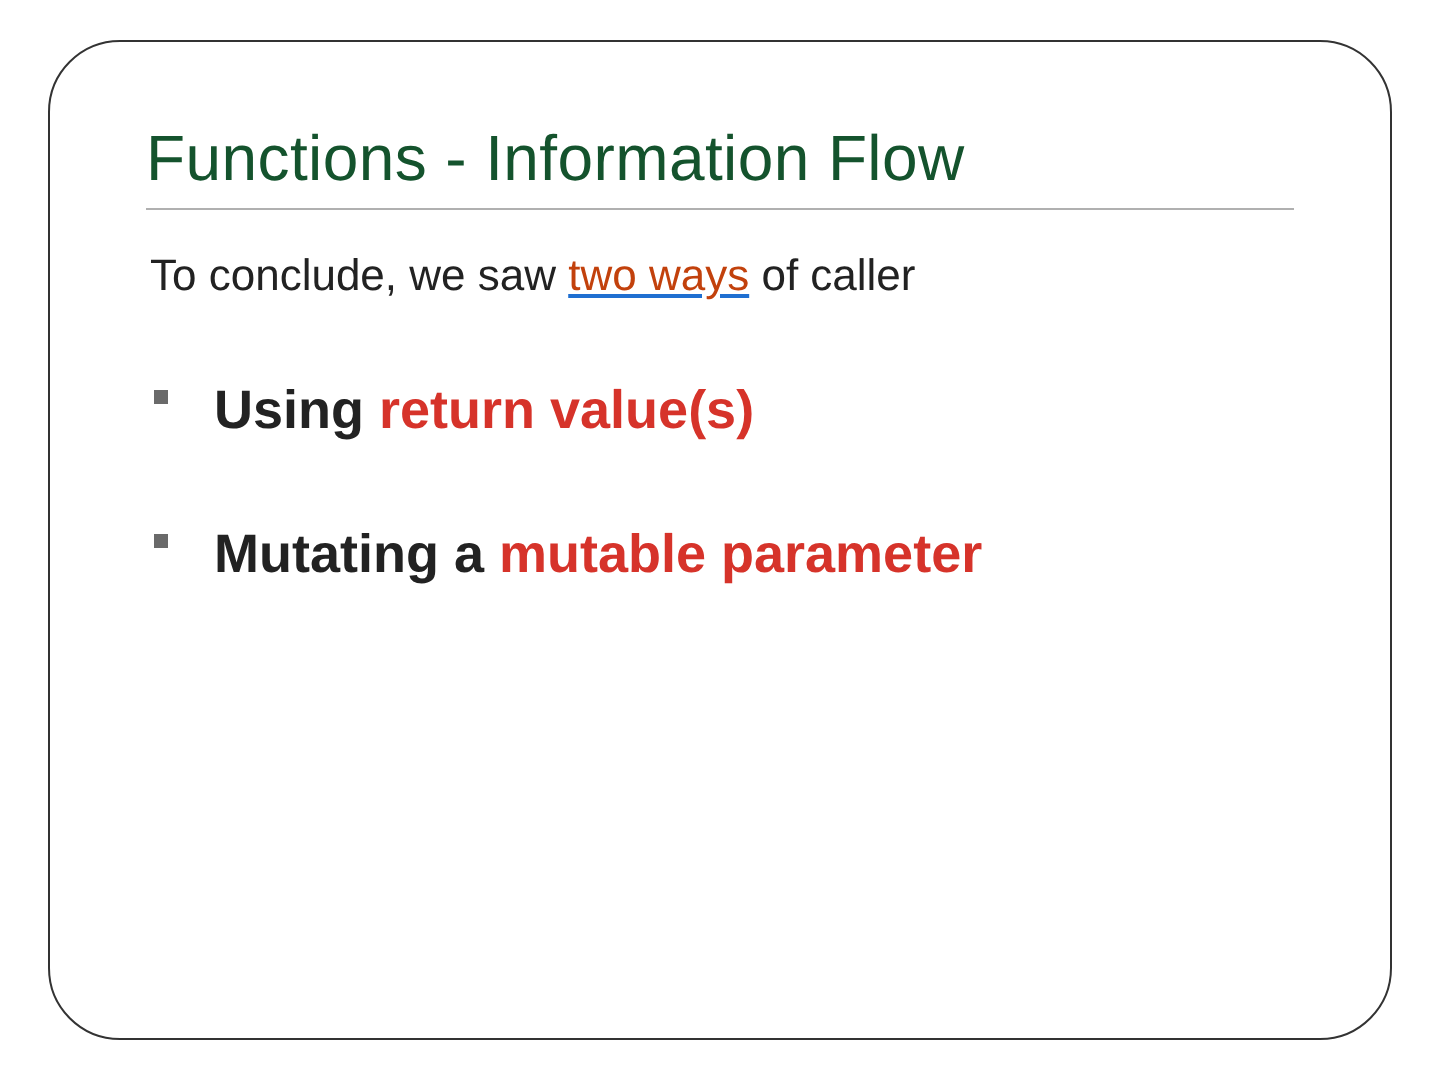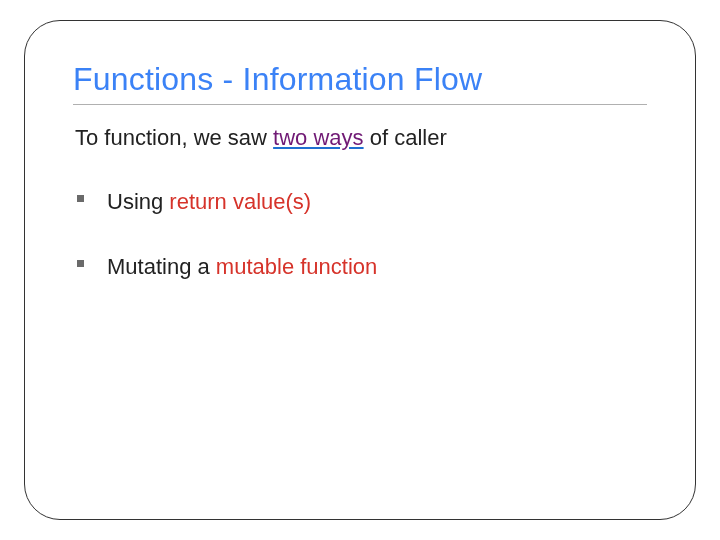--- a/index.html
+++ b/index.html
@@ -21,55 +21,56 @@
     box-sizing: border-box;
     width: 100%;
     height: 100%;
     border: 1.5px solid #333;
     border-radius: 36px;
     padding: 40px 48px 24px 48px;
   }
   .title {
     font-size: 32px;
     font-weight: 400;
-    color: #3b82f6;
+    color: #14532d;
     margin: 0 0 6px 0;
     letter-spacing: 0.2px;
   }
   .title-rule {
     border: none;
     border-top: 1px solid #b0b0b0;
     margin: 0 0 18px 0;
   }
   .intro {
     font-size: 22px;
     line-height: 1.35;
     margin: 0 0 34px 0;
     padding-left: 2px;
   }
   .intro .indent {
     display: block;
     padding-left: 20px;
   }
   .hl-blue {
-    color: #701a75;
+    color: #c2410c;
     text-decoration: underline;
     text-decoration-color: #1f6fd1;
   }
   ul.points {
     list-style: none;
     padding: 0;
     margin: 0;
   }
   ul.points li {
     position: relative;
-    font-size: 22px;
+    font-size: 27px;
     line-height: 1.35;
     padding-left: 34px;
     margin-bottom: 36px;
+    font-weight: bold;
   }
   ul.points li .bullet {
     position: absolute;
     left: 4px;
     top: 8px;
     width: 7px;
     height: 7px;
     background: #6a6a6a;
   }
   .hl-red {
@@ -79,28 +80,28 @@
 </head>
 <body>
 
 <div class="slide">
   <div class="frame">
 
     <h1 class="title">Functions -  Information Flow</h1>
     <hr class="title-rule">
 
     <p class="intro">
-      <span>To function, we saw </span><span class="hl-blue">two ways</span><span> of caller</span>
+      <span>To conclude, we saw </span><span class="hl-blue">two ways</span><span> of caller</span>
     </p>
 
     <ul class="points">
       <li>
         <span class="bullet"></span>
         <span>Using </span><span class="hl-red">return value(s)</span><span></span>
       </li>
       <li>
         <span class="bullet"></span>
-        <span>Mutating a </span><span class="hl-red">mutable function</span><span></span>
+        <span>Mutating a </span><span class="hl-red">mutable parameter</span><span></span>
       </li>
     </ul>
 
   </div>
 </div>
 
 </body></html>

